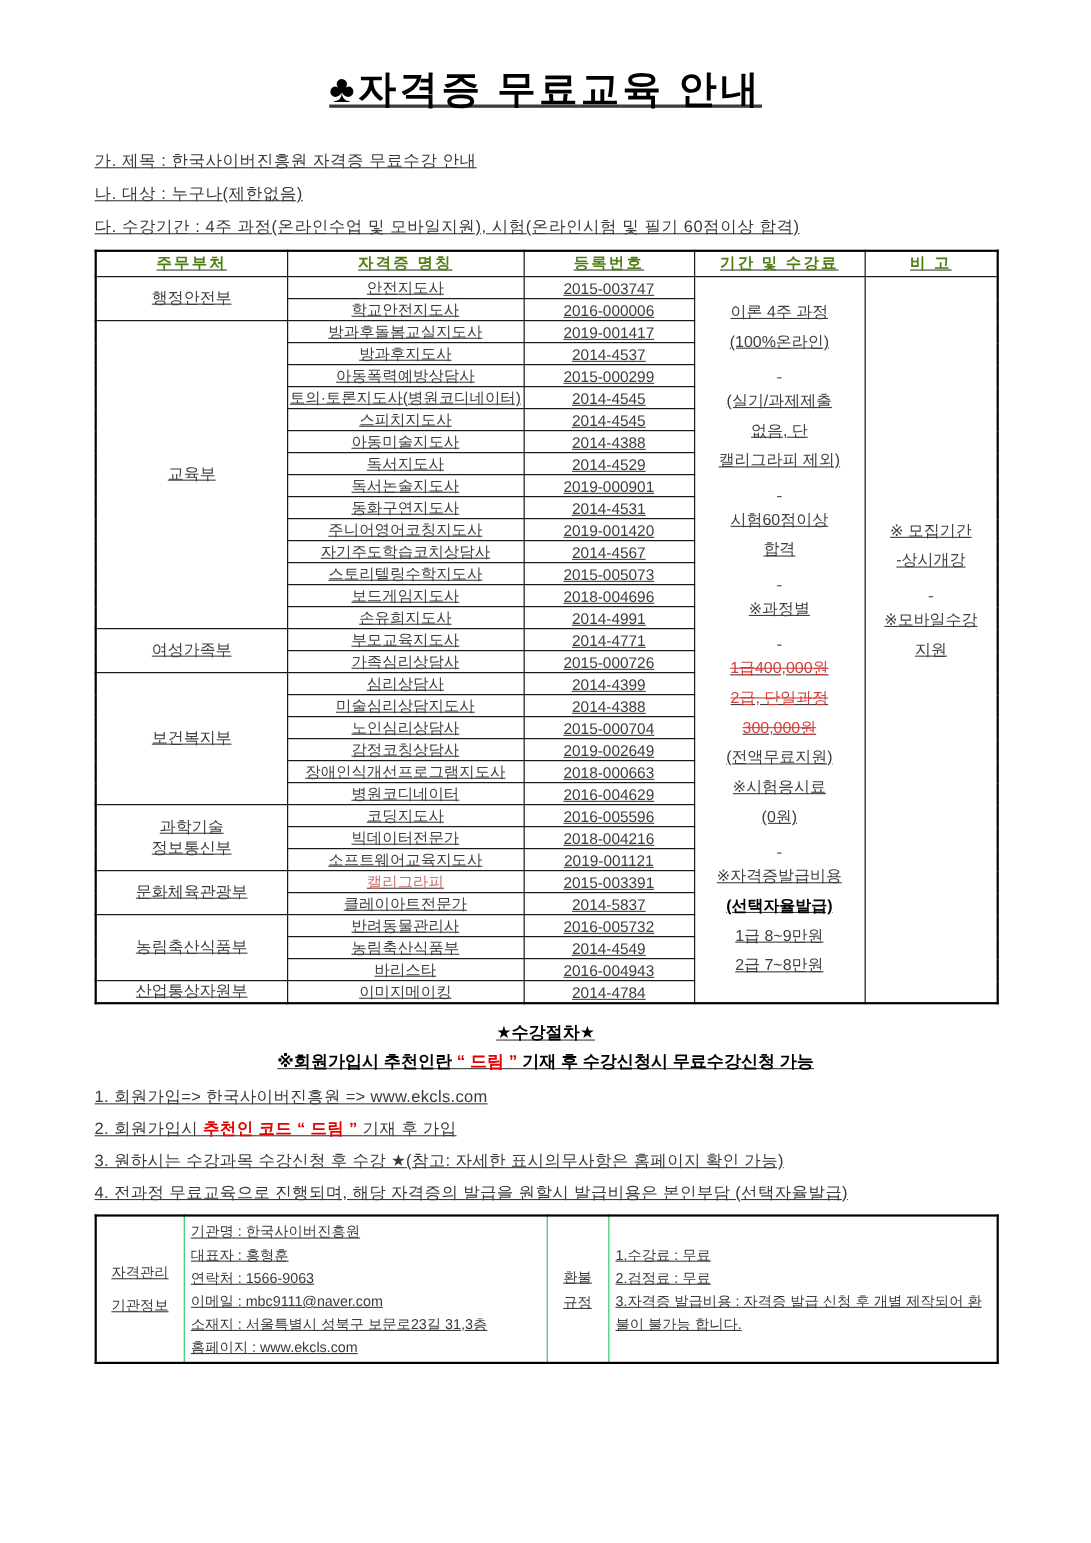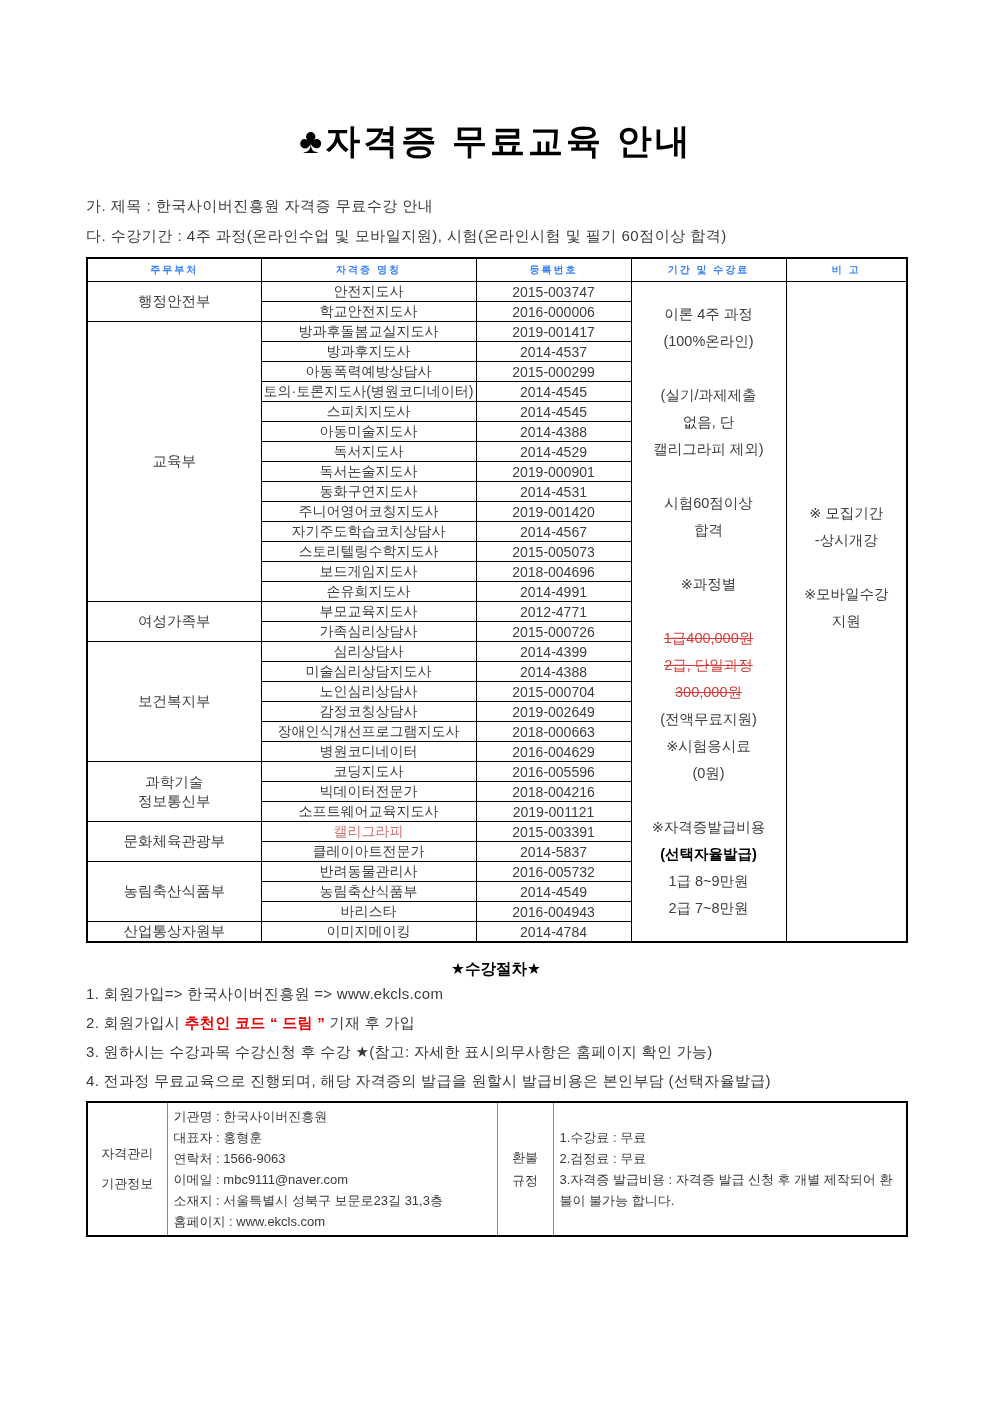--- a/index.html
+++ b/index.html
@@ -1,37 +1,37 @@
 <!DOCTYPE html>
 <html lang="ko"><head>
 <meta charset="utf-8">
 <style>
   html,body{margin:0;padding:0;}
   body{
     width:992px;height:1403px;background:#ffffff;overflow:hidden;
     font-family:"Liberation Sans","DejaVu Sans",sans-serif;
     color:#3d3d3d;
   }
-  .page{width:820px;margin:0 auto;padding-top:118px;}
+  .page{width:820px;margin:0 auto;padding-top:58px;text-decoration:underline;}
   .title{
     font-size:35px;font-weight:bold;color:#000;text-align:center;
     margin:0 0 32px 0;letter-spacing:3px;
   }
   .intro p{margin:0 0 11px 0;font-size:15px;color:#3a3a3a;letter-spacing:.5px;}
   .intro .intro-note{font-weight:bold;color:#000;font-size:14.5px;padding-left:5px;margin-bottom:4px;}
 
   table.cert-table{
     border-collapse:collapse;width:100%;table-layout:fixed;
     margin-top:8px;border:2px solid #000;
   }
   .cert-table th,.cert-table td{
     border:1px solid #000;text-align:center;vertical-align:middle;
     font-size:14px;padding:0 2px;overflow:hidden;
   }
-  .cert-table th{font-weight:bold;color:#3b82f6;height:22px;font-size:10px;letter-spacing:2px;}
+  .cert-table th{font-weight:bold;color:#4d7c0f;height:22px;font-size:14px;letter-spacing:2px;}
   .cert-table td{height:19px;white-space:nowrap;}
   .cert-table td.ministry{font-size:14.5px;white-space:pre-line;line-height:19px;}
   .cert-table td.fee-cell,.cert-table td.remark-cell{
     vertical-align:middle;white-space:normal;
   }
   .fee-cell div,.remark-cell div{line-height:27px;font-size:14.5px;}
   .remark-cell{padding-bottom:88px !important;}
   .l-strike{color:#d43c3c;text-decoration:line-through;}
   .l-bold{font-weight:bold;color:#000;}
   .cert-red{color:#cc6f6f;}
@@ -55,20 +55,21 @@
 </style>
 </head>
 <body>
 
 <div class="page">
 
   <h1 class="title">♣자격증 무료교육 안내</h1>
 
   <div class="intro">
     <p>가. 제목 : 한국사이버진흥원 자격증 무료수강 안내</p>
+    <p>나. 대상 : 누구나(제한없음)</p>
     <p>다. 수강기간 : 4주 과정(온라인수업 및 모바일지원), 시험(온라인시험 및 필기 60점이상 합격)</p>
   </div>
 
   <table class="cert-table">
     <colgroup>
       <col style="width:174px">
       <col style="width:215px">
       <col style="width:155px">
       <col style="width:155px">
       <col style="width:121px">
@@ -177,21 +178,21 @@
           <td>보드게임지도사</td>
           <td>2018-004696</td>
         </tr>
         <tr>
           <td>손유희지도사</td>
           <td>2014-4991</td>
         </tr>
         <tr>
           <td class="ministry" rowspan="2">여성가족부</td>
           <td>부모교육지도사</td>
-          <td>2012-4771</td>
+          <td>2014-4771</td>
         </tr>
         <tr>
           <td>가족심리상담사</td>
           <td>2015-000726</td>
         </tr>
         <tr>
           <td class="ministry" rowspan="6">보건복지부</td>
           <td>심리상담사</td>
           <td>2014-4399</td>
         </tr>
@@ -254,20 +255,21 @@
         <tr>
           <td class="ministry" rowspan="1">산업통상자원부</td>
           <td>이미지메이킹</td>
           <td>2014-4784</td>
         </tr>
       </tbody>
   </table>
 
   <div class="steps">
     <p class="steps-title">★수강절차★</p>
+    <p class="steps-subtitle" id="steps-subtitle"><span>※회원가입시 추천인란 </span><span class="seg-red">“ 드림 ”</span><span> 기재 후 수강신청시 무료수강신청 가능</span></p>
     <div id="steps-items">
         <p class="steps-item"><span>1. 회원가입=&gt; 한국사이버진흥원 =&gt; www.ekcls.com</span></p>
         <p class="steps-item"><span>2. 회원가입시 </span><span class="seg-red seg-bold">추천인 코드</span><span class="seg-red seg-bold"> “ 드림 ” </span><span>기재 후 가입</span></p>
         <p class="steps-item"><span>3. 원하시는 수강과목 수강신청 후 수강 ★(참고: 자세한 표시의무사항은 홈페이지 확인 가능)</span></p>
         <p class="steps-item"><span>4. 전과정 무료교육으로 진행되며, 해당 자격증의 발급을 원할시 발급비용은 본인부담 (선택자율발급)</span></p>
       </div>
   </div>
 
   <table class="org-table">
     <colgroup>

